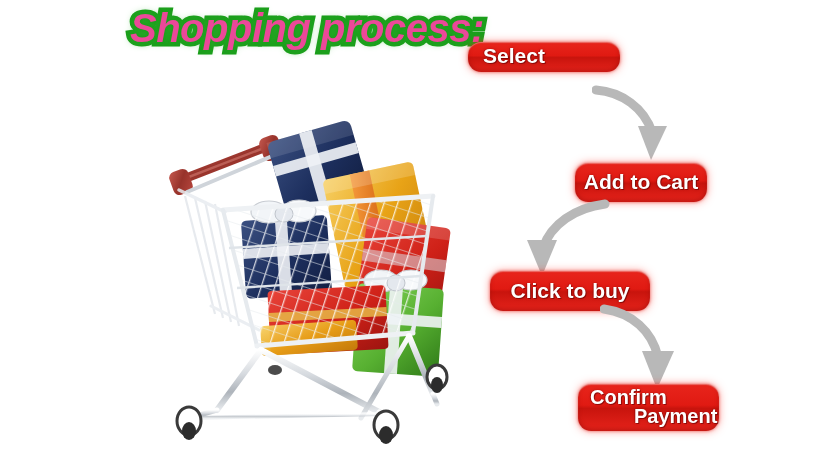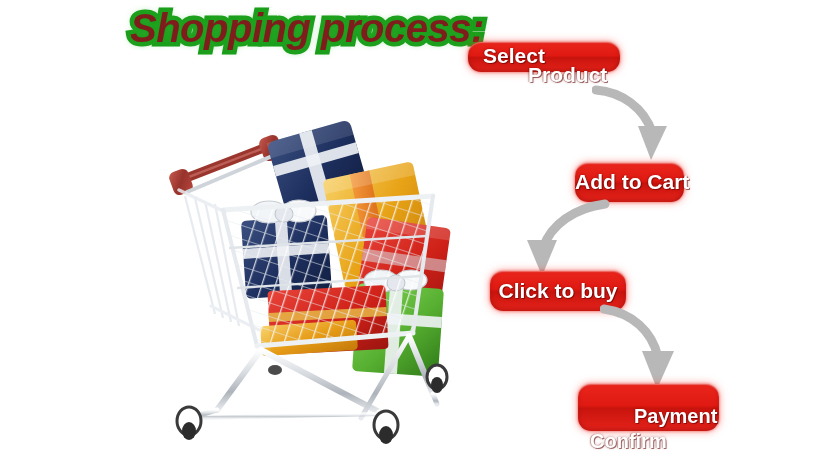--- a/index.html
+++ b/index.html
@@ -20,21 +20,21 @@
 
   
   #title {
     position: absolute;
     left: 130px;
     top: 6px;
     font-size: 40px;
     font-weight: bold;
     font-style: italic;
     letter-spacing: -0.5px;
-    color: #7f1d1d;
+    color: #ec4899;
     white-space: nowrap;
     -webkit-text-stroke: 9px #1a9e1a;
     paint-order: stroke fill;
     text-shadow:
        0 0 2px #1a9e1a,
        0 0 5px #1a9e1a,
        0 0 9px #35b035;
   }
 
   
@@ -64,30 +64,30 @@
       -1px 0 0 rgba(90,0,0,0.25),
       0 0 3px rgba(120,0,0,0.45);
   }
 
   
   #step-select        { left: 468px; top: 42px;  width: 152px; height: 30px; }
   #step-select .l1    { left: 15px;  top: 2px;   font-size: 21px; }
   #step-select .l2    { left: 60px;  top: 21px;  font-size: 21px; }
 
   
-  #step-cart          { left: 575px; top: 163px; width: 109px; height: 39px; }
+  #step-cart          { left: 575px; top: 163px; width: 132px; height: 39px; }
   #step-cart .l1      { left: 0;  right: 0; top: 7px; text-align: center; font-size: 21px; }
 
   
-  #step-buy           { left: 490px; top: 271px; width: 136px; height: 40px; }
+  #step-buy           { left: 490px; top: 271px; width: 160px; height: 40px; }
   #step-buy .l1       { left: 0;  right: 0; top: 8px; text-align: center; font-size: 21px; }
 
   
   #step-confirm       { left: 578px; top: 384px; width: 141px; height: 47px; }
-  #step-confirm .l1   { left: 12px; top: 2px;   font-size: 20px; margin-top: 44px; }
+  #step-confirm .l1   { left: 12px; top: 2px;   font-size: 20px; }
   #step-confirm .l2   { left: 56px; top: 21px;  font-size: 20px; text-align: right; }
 
   
   .arrow {
     position: absolute;
   }
   #arrow-1 { left: 592px; top: 82px;  width: 90px;  height: 80px; }
   #arrow-2 { left: 513px; top: 198px; width: 100px; height: 80px; }
   #arrow-3 { left: 600px; top: 303px; width: 100px; height: 88px; }
 
@@ -265,21 +265,20 @@
           <path d="M262,259 a10,12 0 1,0 20,0 a10,12 0 1,0 -20,0" fill="#ffffff" stroke="#3a3a3a" stroke-width="3"></path>
           <ellipse cx="272" cy="267" rx="6" ry="8" fill="#2c2c2c"></ellipse>
         </g>
         <ellipse cx="110" cy="252" rx="7" ry="5" fill="#2c2c2c" opacity="0.85"></ellipse>
       </g>
     </svg>
   </div>
 
   <div class="step" id="step-select">
     <span class="ln l1">Select</span>
-    <span class="ln l2">Product</span>
   </div>
 
   <div class="arrow" id="arrow-1">
     <svg viewBox="0 0 90 80" width="90" height="80">
       <path d="M4,8 C30,10 52,26 60,50" fill="none" stroke="#b8b8b8" stroke-width="9" stroke-linecap="round"></path>
       <path d="M46,44 L75,44 L59,78 Z" fill="#b8b8b8"></path>
     </svg>
   </div>
 
   <div class="step" id="step-cart">

